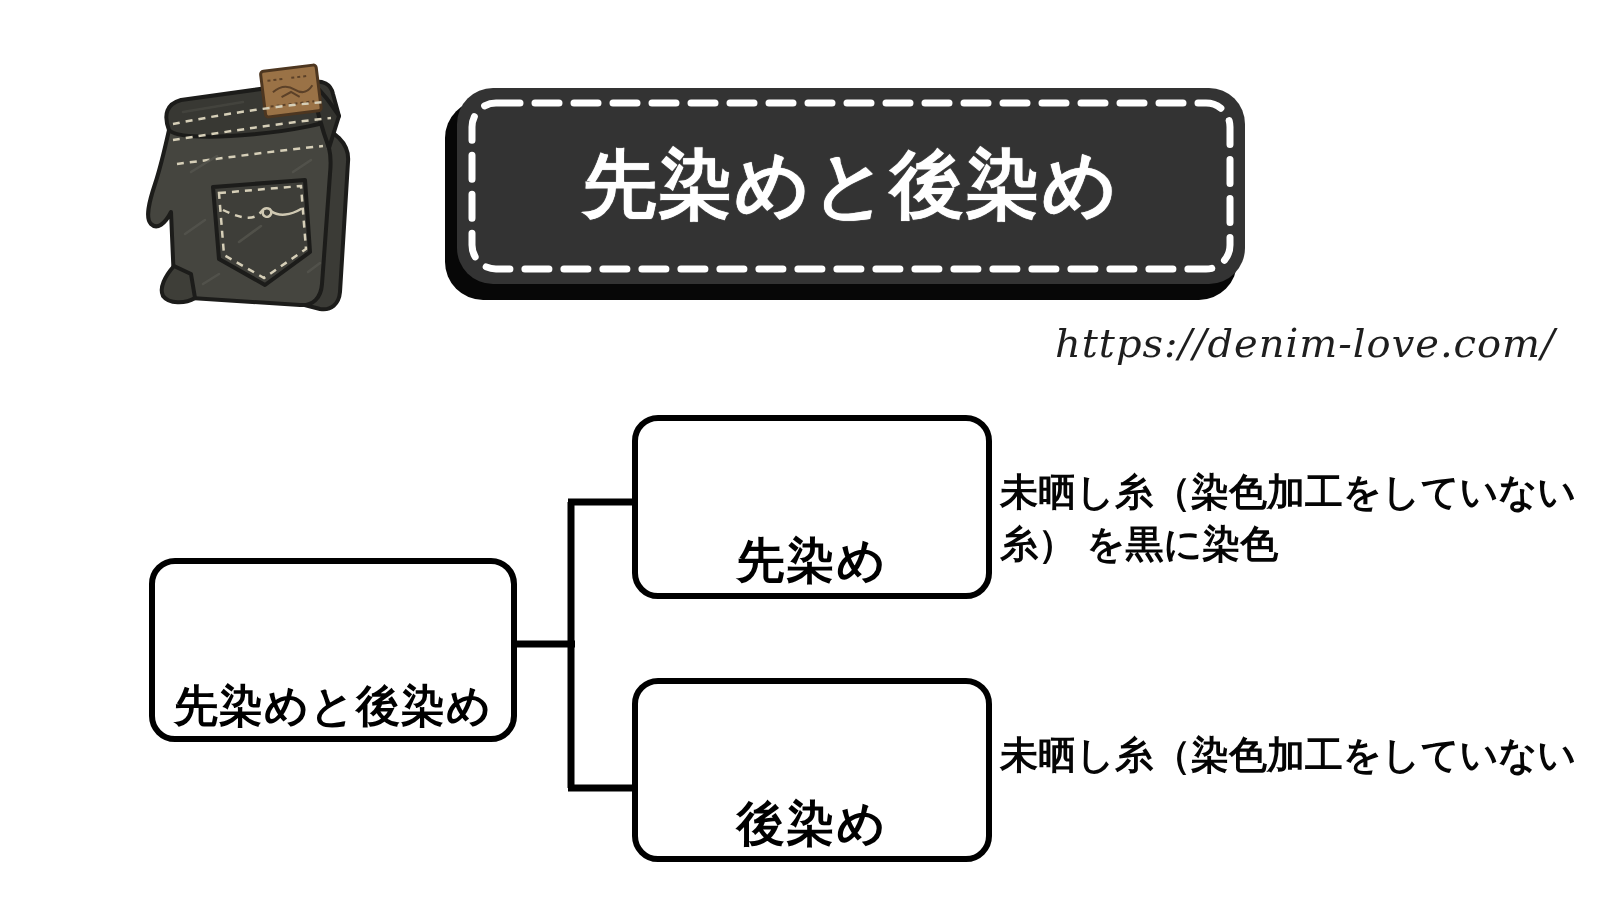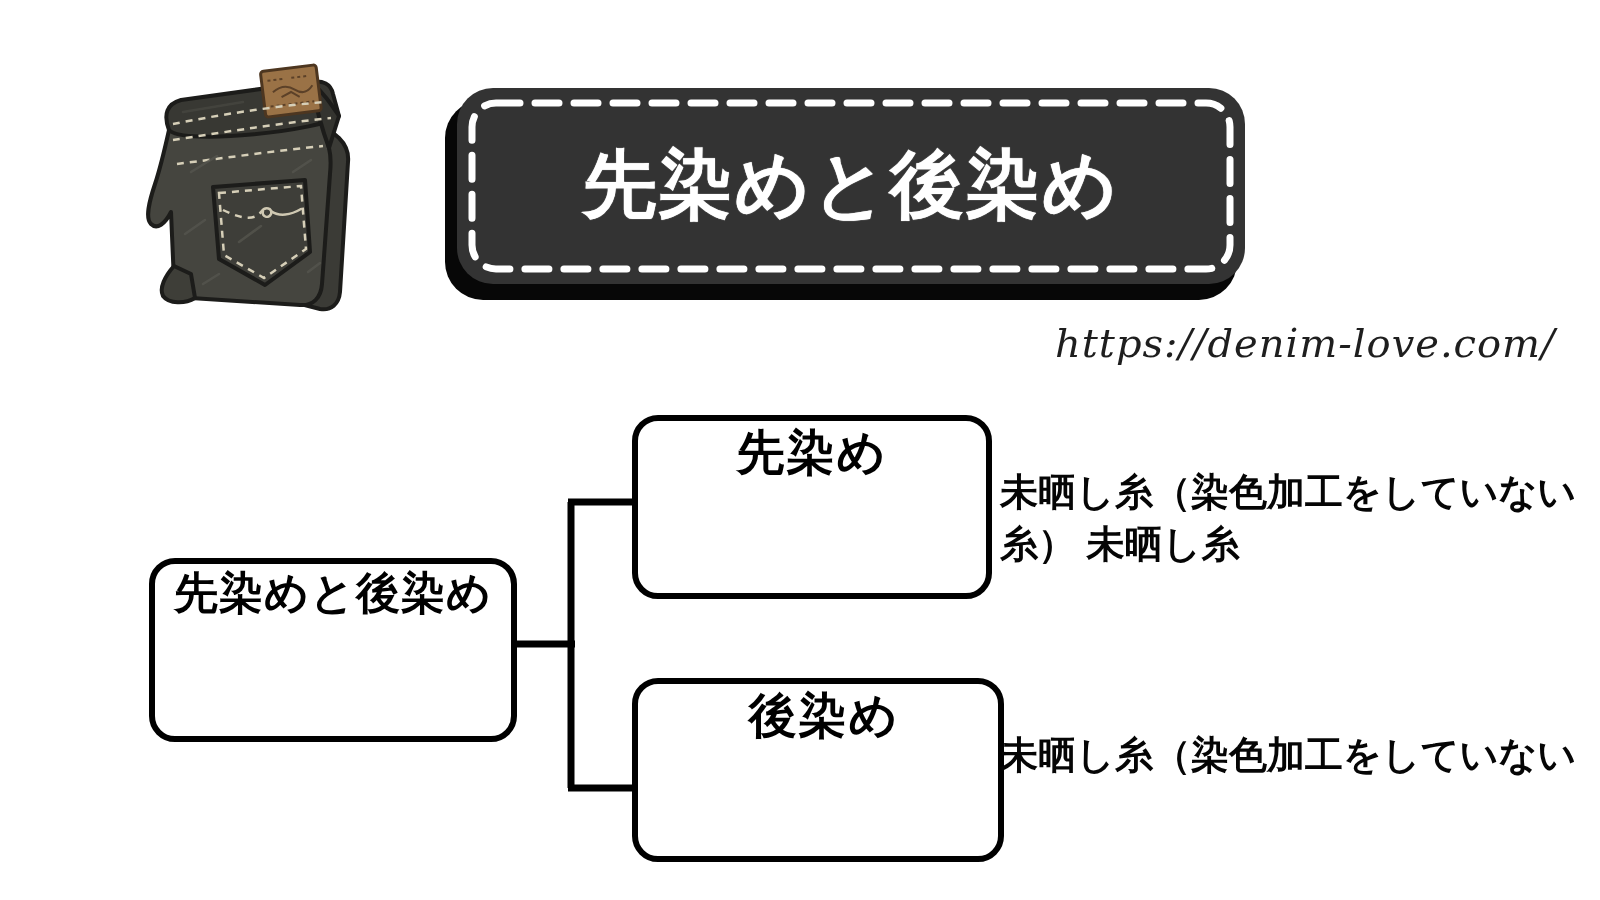--- a/index.html
+++ b/index.html
@@ -25,26 +25,26 @@
   
   .site-url{
     position:absolute;left:1055px;top:320px;width:480px;
     font-family:"DejaVu Serif","Liberation Serif",serif;font-style:italic;
     font-size:40px;color:#1e1e1e;letter-spacing:1px;white-space:nowrap;
   }
   
   .connectors{position:absolute;left:0;top:0;width:1600px;height:900px;pointer-events:none;}
   .node{
     position:absolute;background:#ffffff;border:6px solid #000000;border-radius:26px;
-    display:flex;align-items:flex-start;justify-content:center;
+    display:flex;align-items:flex-end;justify-content:center;
     font-weight:800;color:#000;
   }
   .node-root{left:149px;top:558px;width:356px;height:172px;font-size:44px;letter-spacing:1px;}
   .node-child-1{left:632px;top:415px;width:348px;height:172px;font-size:48px;letter-spacing:2px;}
-  .node-child-2{left:632px;top:678px;width:348px;height:172px;font-size:48px;letter-spacing:2px;padding-left:12px;}
+  .node-child-2{left:632px;top:678px;width:348px;height:172px;font-size:48px;letter-spacing:2px;}
   .desc{
     position:absolute;left:1000px;width:560px;
     font-size:38px;font-weight:800;line-height:52px;color:#050505;white-space:nowrap;margin-top:23px;
   }
   .desc-1{top:443px;}
   .desc-2{top:706px;}
   .desc span{display:block;}
 </style>
 </head>
 <body>
@@ -119,20 +119,20 @@
   <div class="node node-child-1">
     <span>先染め</span>
   </div>
 
   <div class="node node-child-2">
     <span>後染め</span>
   </div>
 
   <div class="desc desc-1">
     <span>未晒し糸（染色加工をしていない</span>
-    <span>糸） 未晒し糸</span>
+    <span>糸） を黒に染色</span>
   </div>
 
   <div class="desc desc-2">
     <span>未晒し糸（染色加工をしていない</span>
   </div>
 
 </div>
 
 </body></html>

